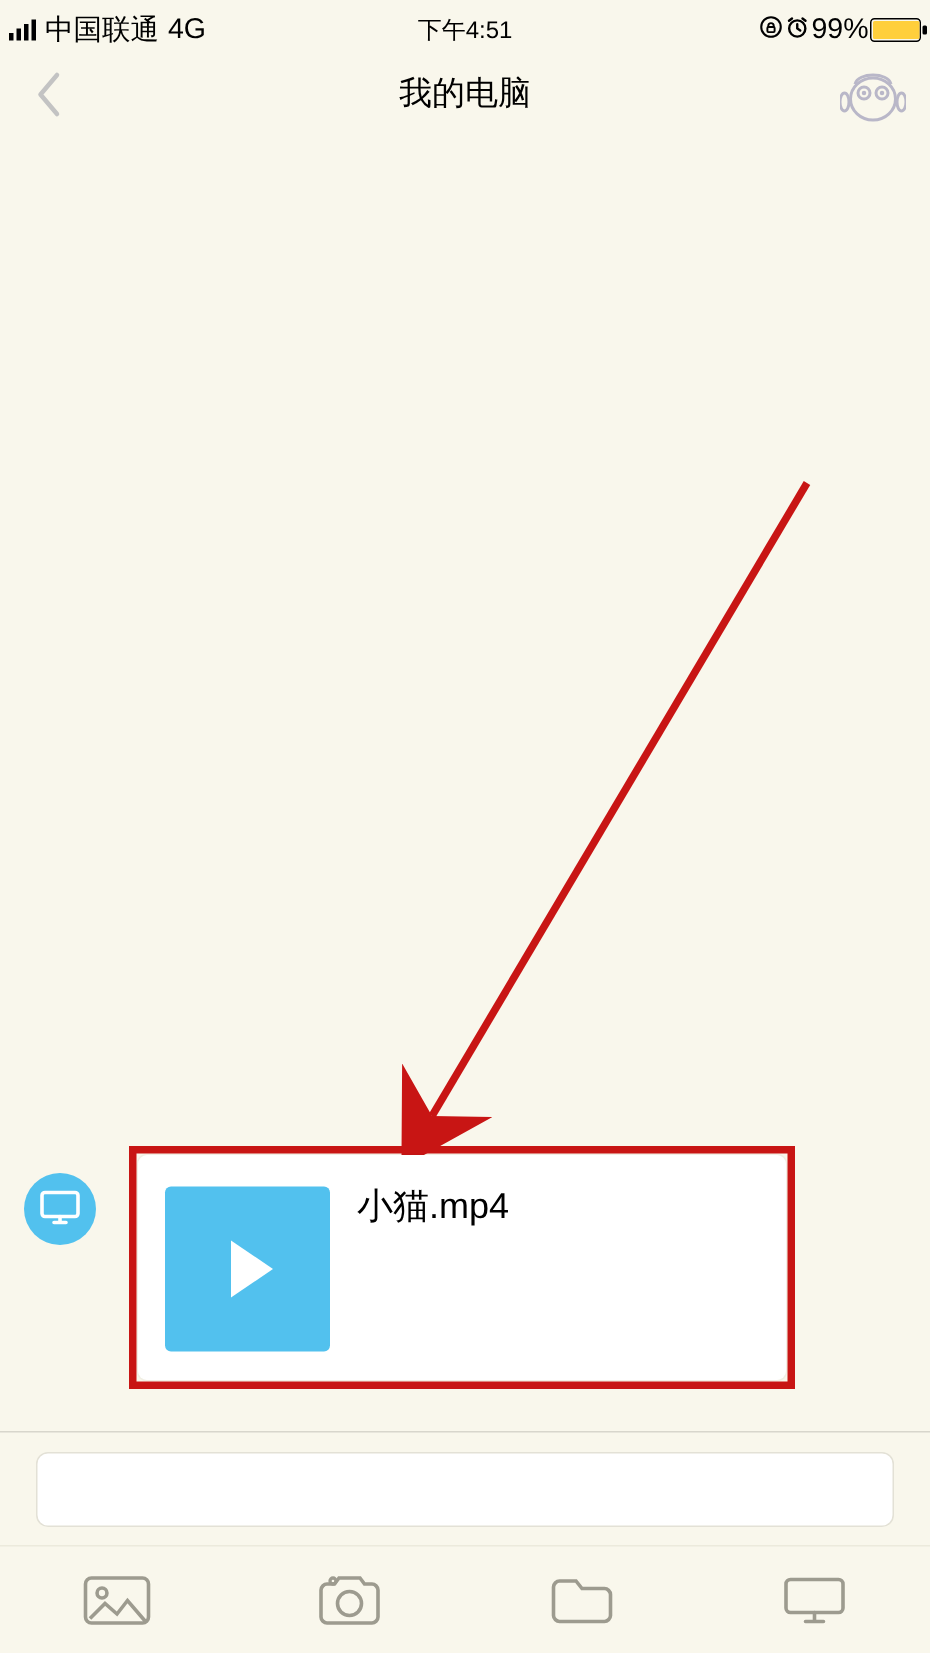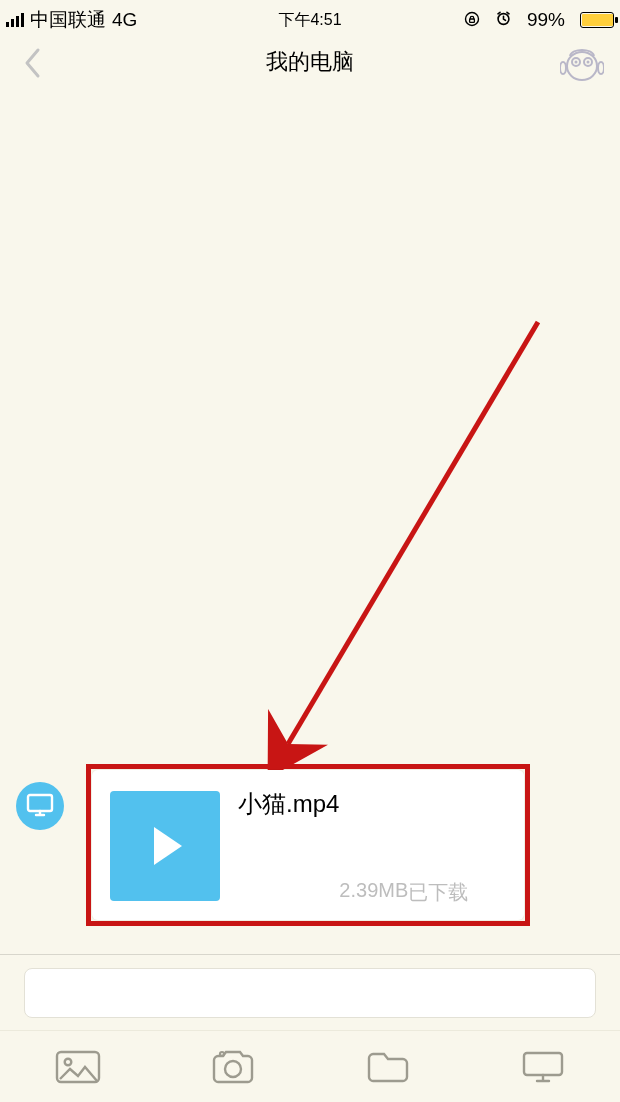--- a/index.html
+++ b/index.html
@@ -13,21 +13,21 @@
     padding: 12px 6px 0 6px; color: #000;
   }
   .sb-left { display: flex; align-items: center; gap: 6px; }
   .signal-bars { display: flex; align-items: flex-end; gap: 2px; height: 14px; }
   .signal-bars span { width: 3px; background: #000; display: inline-block; }
   .signal-bars span:nth-child(1){height:5px;}
   .signal-bars span:nth-child(2){height:8px;}
   .signal-bars span:nth-child(3){height:11px;}
   .signal-bars span:nth-child(4){height:14px;}
   .sb-center { position: absolute; left: 0; right: 0; text-align: center; font-size: 16px; }
-  .sb-right { margin-left: auto; display: flex; align-items: center; gap: 15px; }
+  .sb-right { margin-left: auto; display: flex; align-items: center; gap: 1px; }
   .lock-ico, .alarm-ico { font-size: 15px; }
   .battery {
     width: 34px; height: 16px; border: 1.5px solid #000; border-radius: 3px;
     position: relative; display: inline-block;
   }
   .battery::after {
     content: ""; position: absolute; right: -5px; top: 4px; width: 3px; height: 6px;
     background: #000; border-radius: 1px;
   }
   .battery i {
@@ -69,21 +69,21 @@
   .bubble {
     width: 100%; height: 100%; background: #fff; border-radius: 6px;
     padding: 14px 18px 12px 18px; display: flex; gap: 18px;
     box-shadow: 0 0 0 1px rgba(0,0,0,0.03);
   }
   .thumb {
     width: 110px; height: 110px; background: #52c1ee; border-radius: 4px;
     display: flex; align-items: center; justify-content: center; flex-shrink: 0;
     align-self: center;
   }
-  .finfo { flex: 1; display: flex; flex-direction: row; }
+  .finfo { flex: 1; display: flex; flex-direction: column; }
   .fname { font-size: 24px; color: #000; margin-top: 4px; }
   .fmeta { margin-top: auto; display: flex; justify-content: space-between;
            font-size: 20px; color: #bdbdbd; padding-bottom: 2px; }
 
   
   .arrow-svg { position: absolute; left: 0; top: 0; pointer-events: none; }
 
   
   .input-bar {
     position: absolute; bottom: 72px; left: 0; right: 0; height: 76px;
@@ -182,24 +182,20 @@
 
   <div class="bubble-wrap">
     <div class="bubble">
       <div class="thumb">
         <svg width="54" height="54" viewBox="0 0 54 54">
           <path d="M16 8 L44 27 L16 46 Z" fill="#fff"></path>
         </svg>
       </div>
       <div class="finfo">
         <div class="fname">小猫.mp4</div>
-        <div class="fmeta">
-          <span>2.39MB</span>
-          <span>已下载</span>
-        </div>
       </div>
     </div>
     <div class="highlight-box"></div>
   </div>
 
 </div>
 
 <div class="input-bar">
   <div class="text-field"></div>
 </div>

